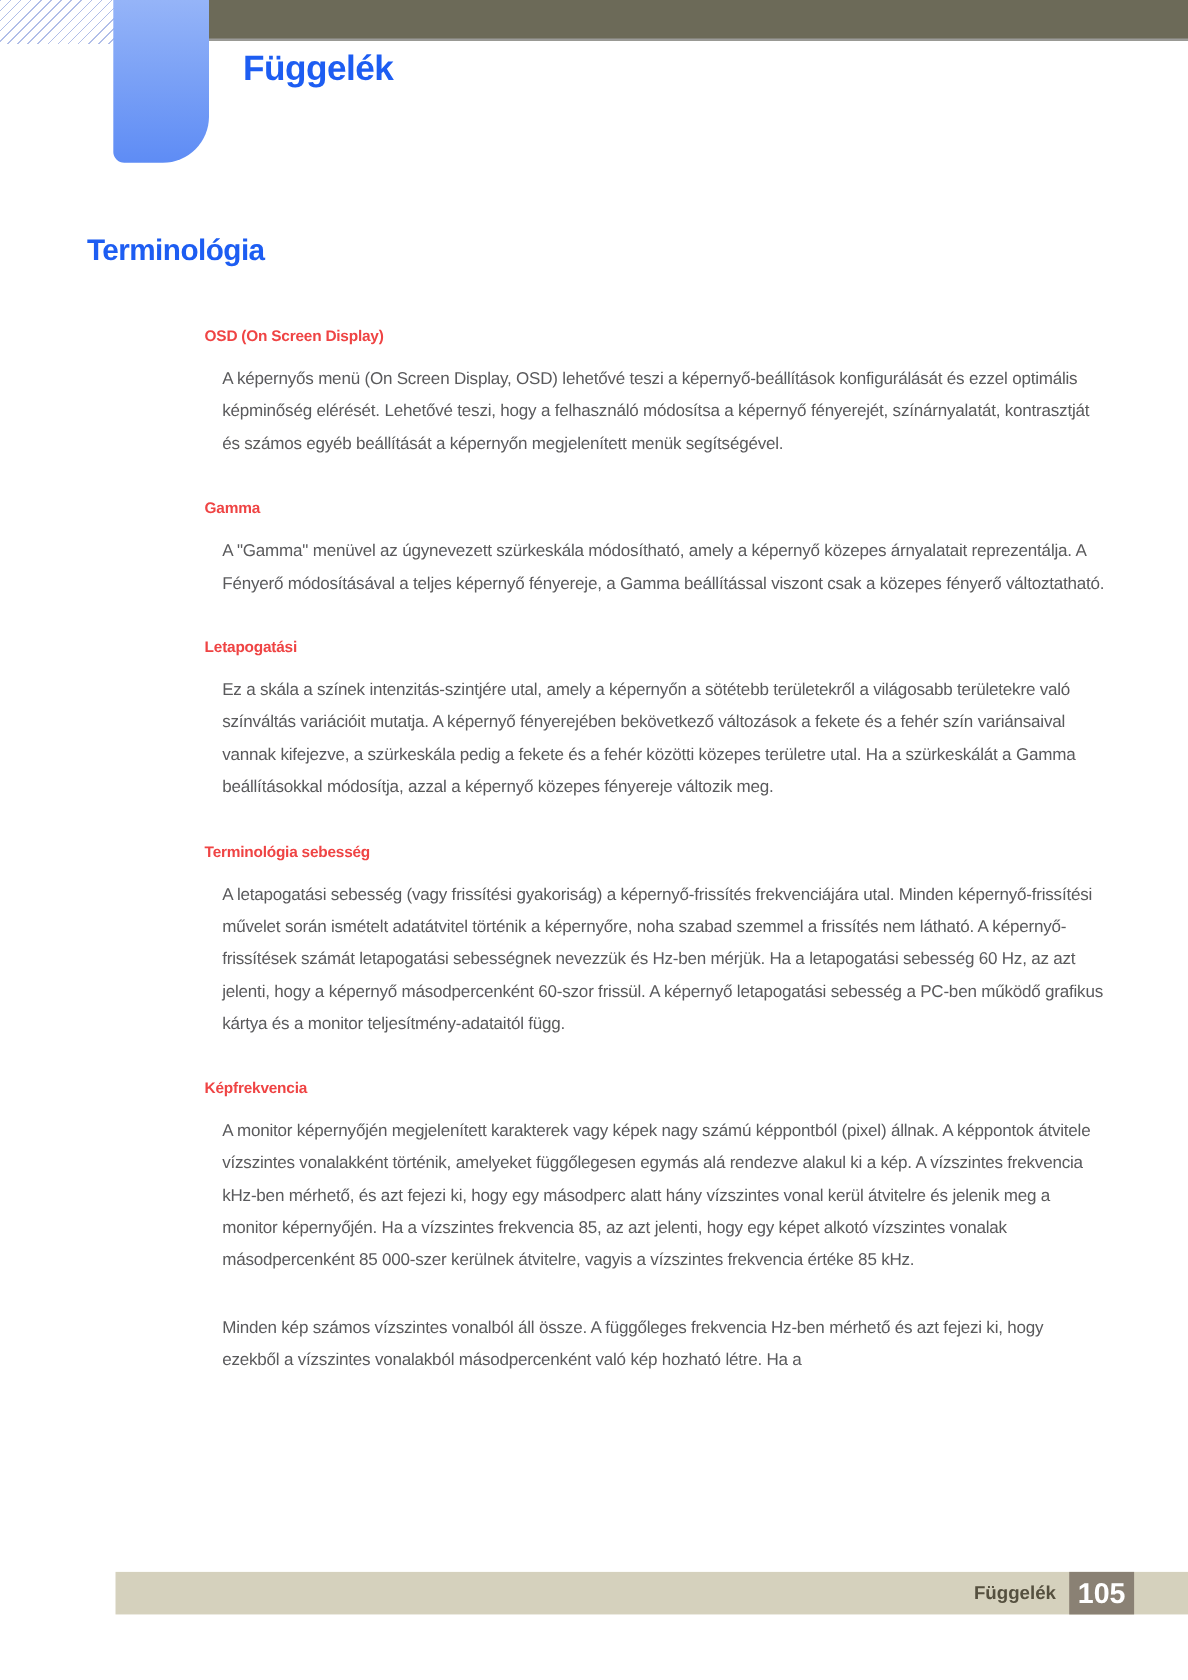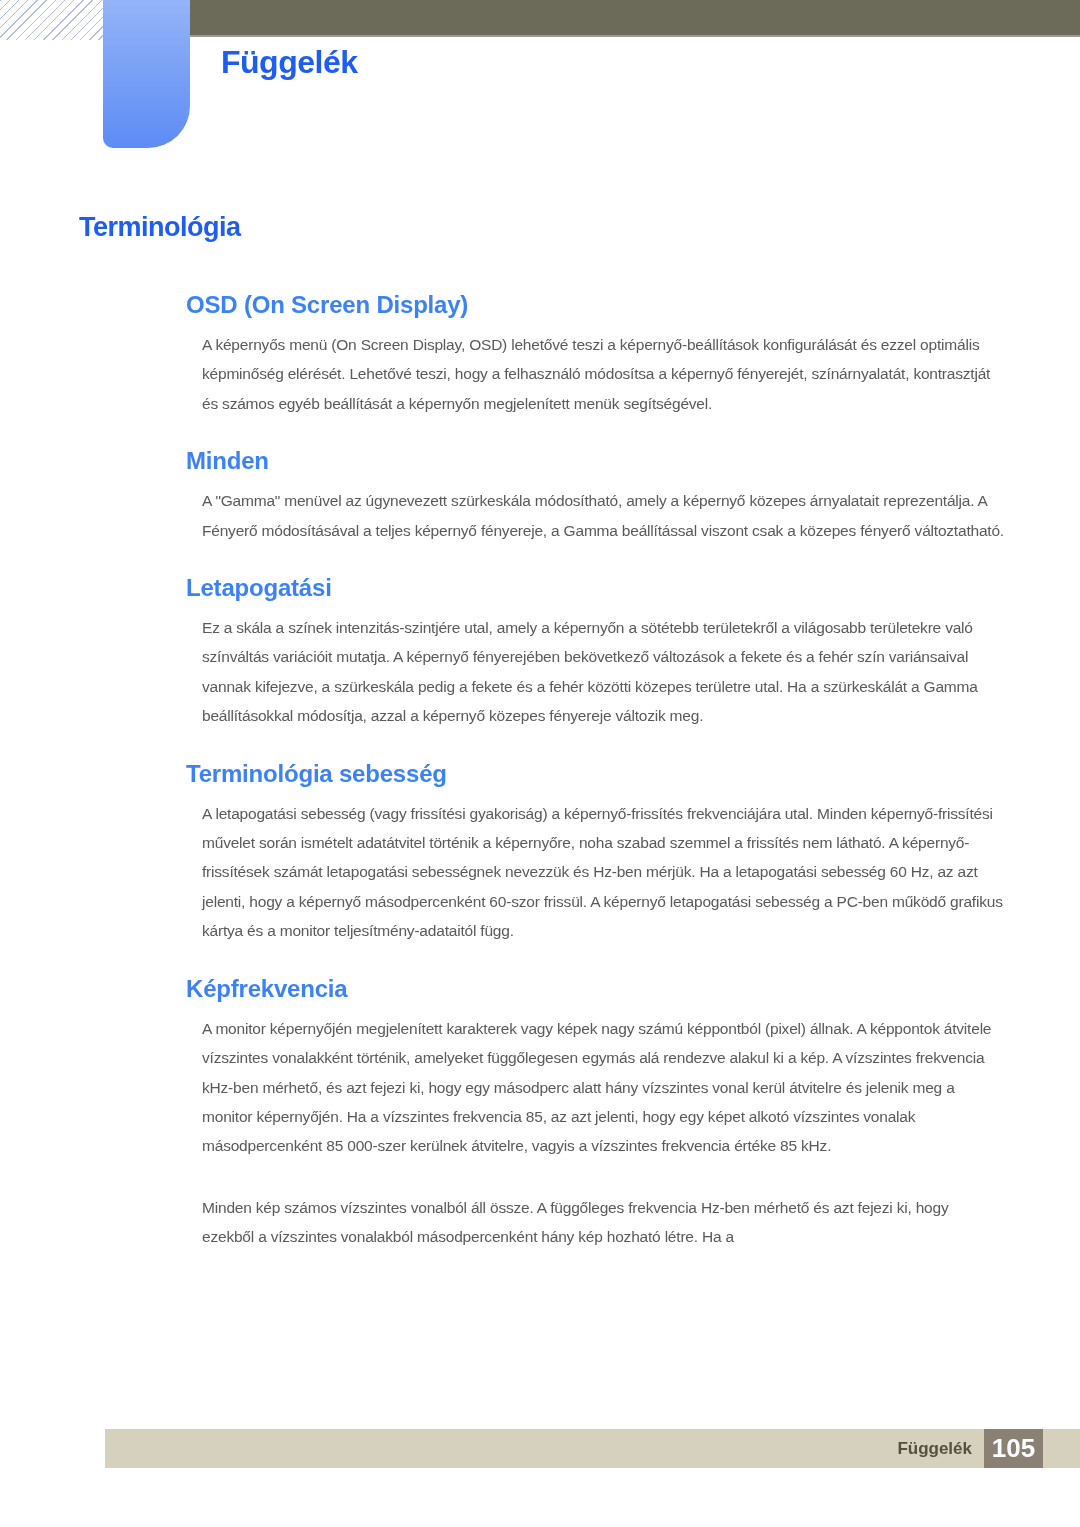--- a/index.html
+++ b/index.html
@@ -46,22 +46,22 @@
     color:#1d5df2;
     letter-spacing:-0.5px;
   }
   .content {
     position:absolute; top:294px; left:186px;
     width:830px;
   }
   .section { margin:0 0 32px 0; }
   .section h3 {
     margin:0 0 14px 0;
-    font-size:24px; font-weight:bold;
-    color:#3b82f6;
+    font-size:14px; font-weight:bold;
+    color:#ef4444;
     letter-spacing:-0.2px;
     line-height:22px;
   }
   .section p {
     margin:0 16px 0 16px;
     width:802px;
     font-size:15.5px;
     line-height:29.4px;
     color:#5a5a5c;
     letter-spacing:-0.2px;
@@ -78,21 +78,21 @@
     font-size:17px; font-weight:bold;
     color:#55503f;
     margin-right:12px;
   }
   .page-box {
     width:59px; height:39px;
     background:#8a8174;
     color:#ffffff;
     font-size:26px; font-weight:bold;
     display:flex; align-items:center; justify-content:center;
-    margin-right:37px;
+    margin-right:49px;
   }
 </style>
 </head>
 <body>
 
 <div class="page">
 
   <div class="stripes"></div>
   <div class="top-bar"></div>
   <div class="blue-tab"></div>
@@ -101,41 +101,41 @@
   <h1 class="page-title">Terminológia</h1>
 
   <div class="content">
 
     <div class="section">
       <h3>OSD (On Screen Display)</h3>
       <p>A képernyős menü (On Screen Display, OSD) lehetővé teszi a képernyő-beállítások konfigurálását és ezzel optimális képminőség elérését. Lehetővé teszi, hogy a felhasználó módosítsa a képernyő fényerejét, színárnyalatát, kontrasztját és számos egyéb beállítását a képernyőn megjelenített menük segítségével.</p>
     </div>
 
     <div class="section">
-      <h3>Minden</h3>
+      <h3>Gamma</h3>
       <p>A "Gamma" menüvel az úgynevezett szürkeskála módosítható, amely a képernyő közepes árnyalatait reprezentálja. A Fényerő módosításával a teljes képernyő fényereje, a Gamma beállítással viszont csak a közepes fényerő változtatható.</p>
     </div>
 
     <div class="section">
       <h3>Letapogatási</h3>
       <p>Ez a skála a színek intenzitás-szintjére utal, amely a képernyőn a sötétebb területekről a világosabb területekre való színváltás variációit mutatja. A képernyő fényerejében bekövetkező változások a fekete és a fehér szín variánsaival vannak kifejezve, a szürkeskála pedig a fekete és a fehér közötti közepes területre utal. Ha a szürkeskálát a Gamma beállításokkal módosítja, azzal a képernyő közepes fényereje változik meg.</p>
     </div>
 
     <div class="section">
       <h3>Terminológia sebesség</h3>
       <p>A letapogatási sebesség (vagy frissítési gyakoriság) a képernyő-frissítés frekvenciájára utal. Minden képernyő-frissítési művelet során ismételt adatátvitel történik a képernyőre, noha szabad szemmel a frissítés nem látható. A képernyő-frissítések számát letapogatási sebességnek nevezzük és Hz-ben mérjük. Ha a letapogatási sebesség 60 Hz, az azt jelenti, hogy a képernyő másodpercenként 60-szor frissül. A képernyő letapogatási sebesség a PC-ben működő grafikus kártya és a monitor teljesítmény-adataitól függ.</p>
     </div>
 
     <div class="section">
       <h3>Képfrekvencia</h3>
       <p>A monitor képernyőjén megjelenített karakterek vagy képek nagy számú képpontból (pixel) állnak. A képpontok átvitele vízszintes vonalakként történik, amelyeket függőlegesen egymás alá rendezve alakul ki a kép. A vízszintes frekvencia kHz-ben mérhető, és azt fejezi ki, hogy egy másodperc alatt hány vízszintes vonal kerül átvitelre és jelenik meg a monitor képernyőjén. Ha a vízszintes frekvencia 85, az azt jelenti, hogy egy képet alkotó vízszintes vonalak másodpercenként 85 000-szer kerülnek átvitelre, vagyis a vízszintes frekvencia értéke 85 kHz.</p>
     </div>
 
     <div class="section">
-      <p>Minden kép számos vízszintes vonalból áll össze. A függőleges frekvencia Hz-ben mérhető és azt fejezi ki, hogy ezekből a vízszintes vonalakból másodpercenként hány kép hozható létre. Ha a</p>
+      <p>Minden kép számos vízszintes vonalból áll össze. A függőleges frekvencia Hz-ben mérhető és azt fejezi ki, hogy ezekből a vízszintes vonalakból másodpercenként való kép hozható létre. Ha a</p>
     </div>
 
   </div>
 
   <div class="footer">
     <span class="footer-label">Függelék</span>
     <span class="page-box">105</span>
   </div>
 
 </div>

